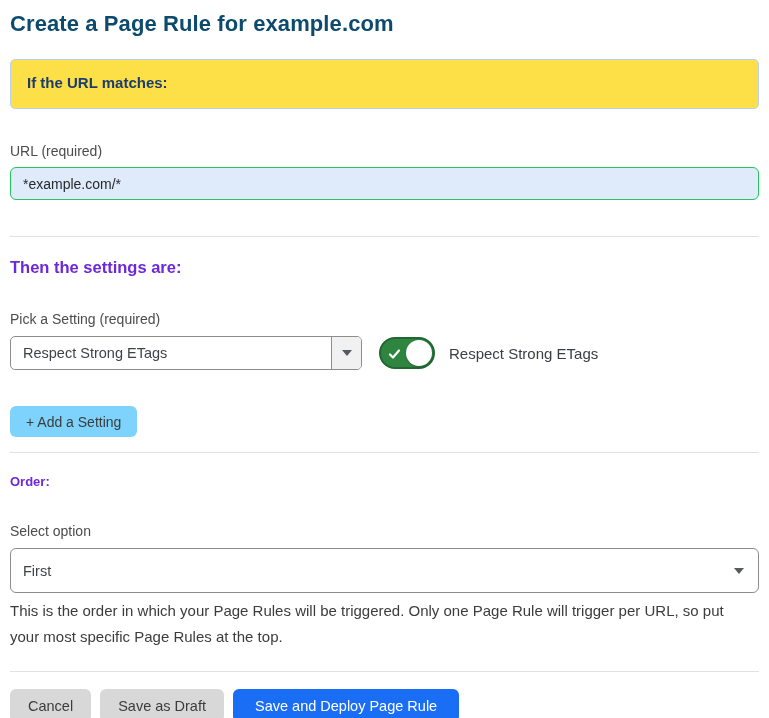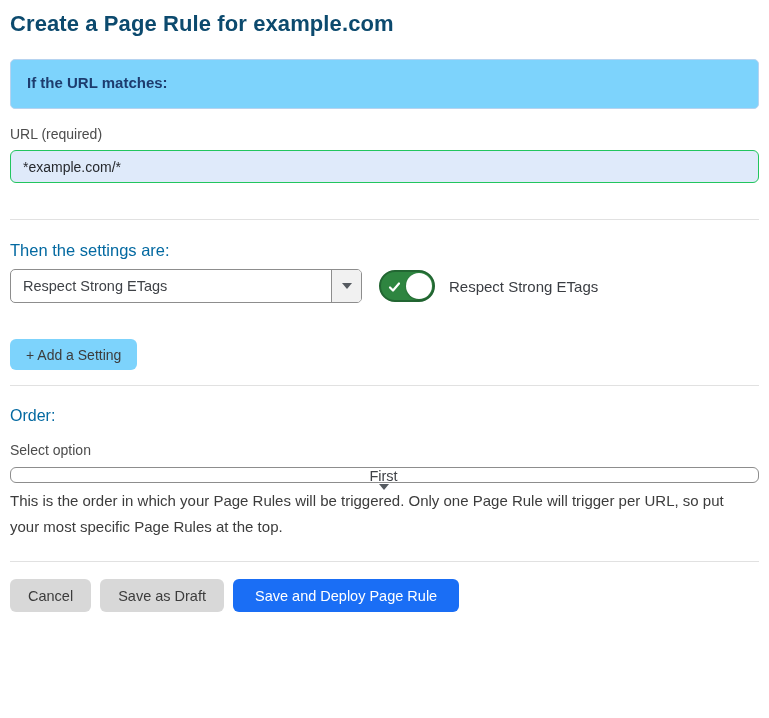--- a/index.html
+++ b/index.html
@@ -17,38 +17,38 @@
     font-size: 22px;
     font-weight: bold;
     color: #0c4a6e;
     line-height: 30px;
     letter-spacing: 0.1px;
   }
 
   
   .info-box {
     margin-top: 20px;
-    background: #7dd3fc;
+    background: #fde047;
     border: 1px solid #b6d3f0;
     border-radius: 5px;
     padding: 11px 16px 13px 16px;
     font-size: 15px;
     line-height: 24px;
     color: #1d3c6e;
   }
   .info-heading { font-weight: bold; }
   .info-link {
     color: #1f60b6;
     text-decoration: underline;
     cursor: pointer;
   }
 
   
   .field-label {
-    margin-top: 17px;
+    margin-top: 34px;
     font-size: 14px;
     color: #4c4c4c;
   }
   .url-input {
     margin-top: 8px;
     width: 100%;
     height: 33px;
     background: #dfeafa;
     border: 1px solid #22c55e;
     border-radius: 6px;
@@ -64,24 +64,24 @@
     border-top: 1px solid #e1e1e1;
     height: 0;
   }
   .hr1 { margin-top: 36px; }
   .hr2 { margin-top: 15px; }
   .hr3 { margin-top: 21px; }
 
   .section-heading {
     margin-top: 21px;
     font-size: 16.5px;
-    font-weight: normal;
-    color: #0369a1;
-  }
-  .order-heading { font-size: 16px; }
+    font-weight: bold;
+    color: #6d28d9;
+  }
+  .order-heading { font-size: 13px; }
 
   
   .setting-row {
     margin-top: 9px;
     display: flex;
     align-items: center;
   }
   .setting-select {
     display: flex;
     align-items: stretch;
@@ -165,30 +165,29 @@
     font-size: 14px;
     color: #3c3c3c;
     font-family: "Liberation Sans", "DejaVu Sans", sans-serif;
     cursor: pointer;
   }
 
   
   .order-select {
     margin-top: 9px;
     width: 100%;
-    height: 16px;
+    height: 45px;
     border: 1px solid #8d8d8d;
     border-radius: 6px;
     background: #ffffff;
     display: flex;
     align-items: center;
     justify-content: space-between;
     padding: 0 14px 0 12px;
     cursor: pointer;
-    flex-direction: column;
   }
   .order-select-value { font-size: 14.5px; color: #3f4247; }
 
   .help-text {
     margin-top: 5px;
     font-size: 15px;
     line-height: 26px;
     color: #3c3c3c;
     max-width: 745px;
   }
@@ -221,20 +220,21 @@
     <div class="info-heading">If the URL matches:</div>
   </div>
 
   <div class="field-label">URL (required)</div>
   <input class="url-input" type="text" value="*example.com/*" style="">
 
   <hr class="divider hr1">
 
   <div class="section-heading">Then the settings are:</div>
 
+  <div class="field-label">Pick a Setting (required)</div>
 
   <div class="setting-row">
     <div class="setting-select">
       <div class="setting-select-value">Respect Strong ETags</div>
       <div class="setting-select-arrow">
         <span class="caret-down"></span>
       </div>
     </div>
 
     <div class="toggle" role="switch" aria-checked="true">

